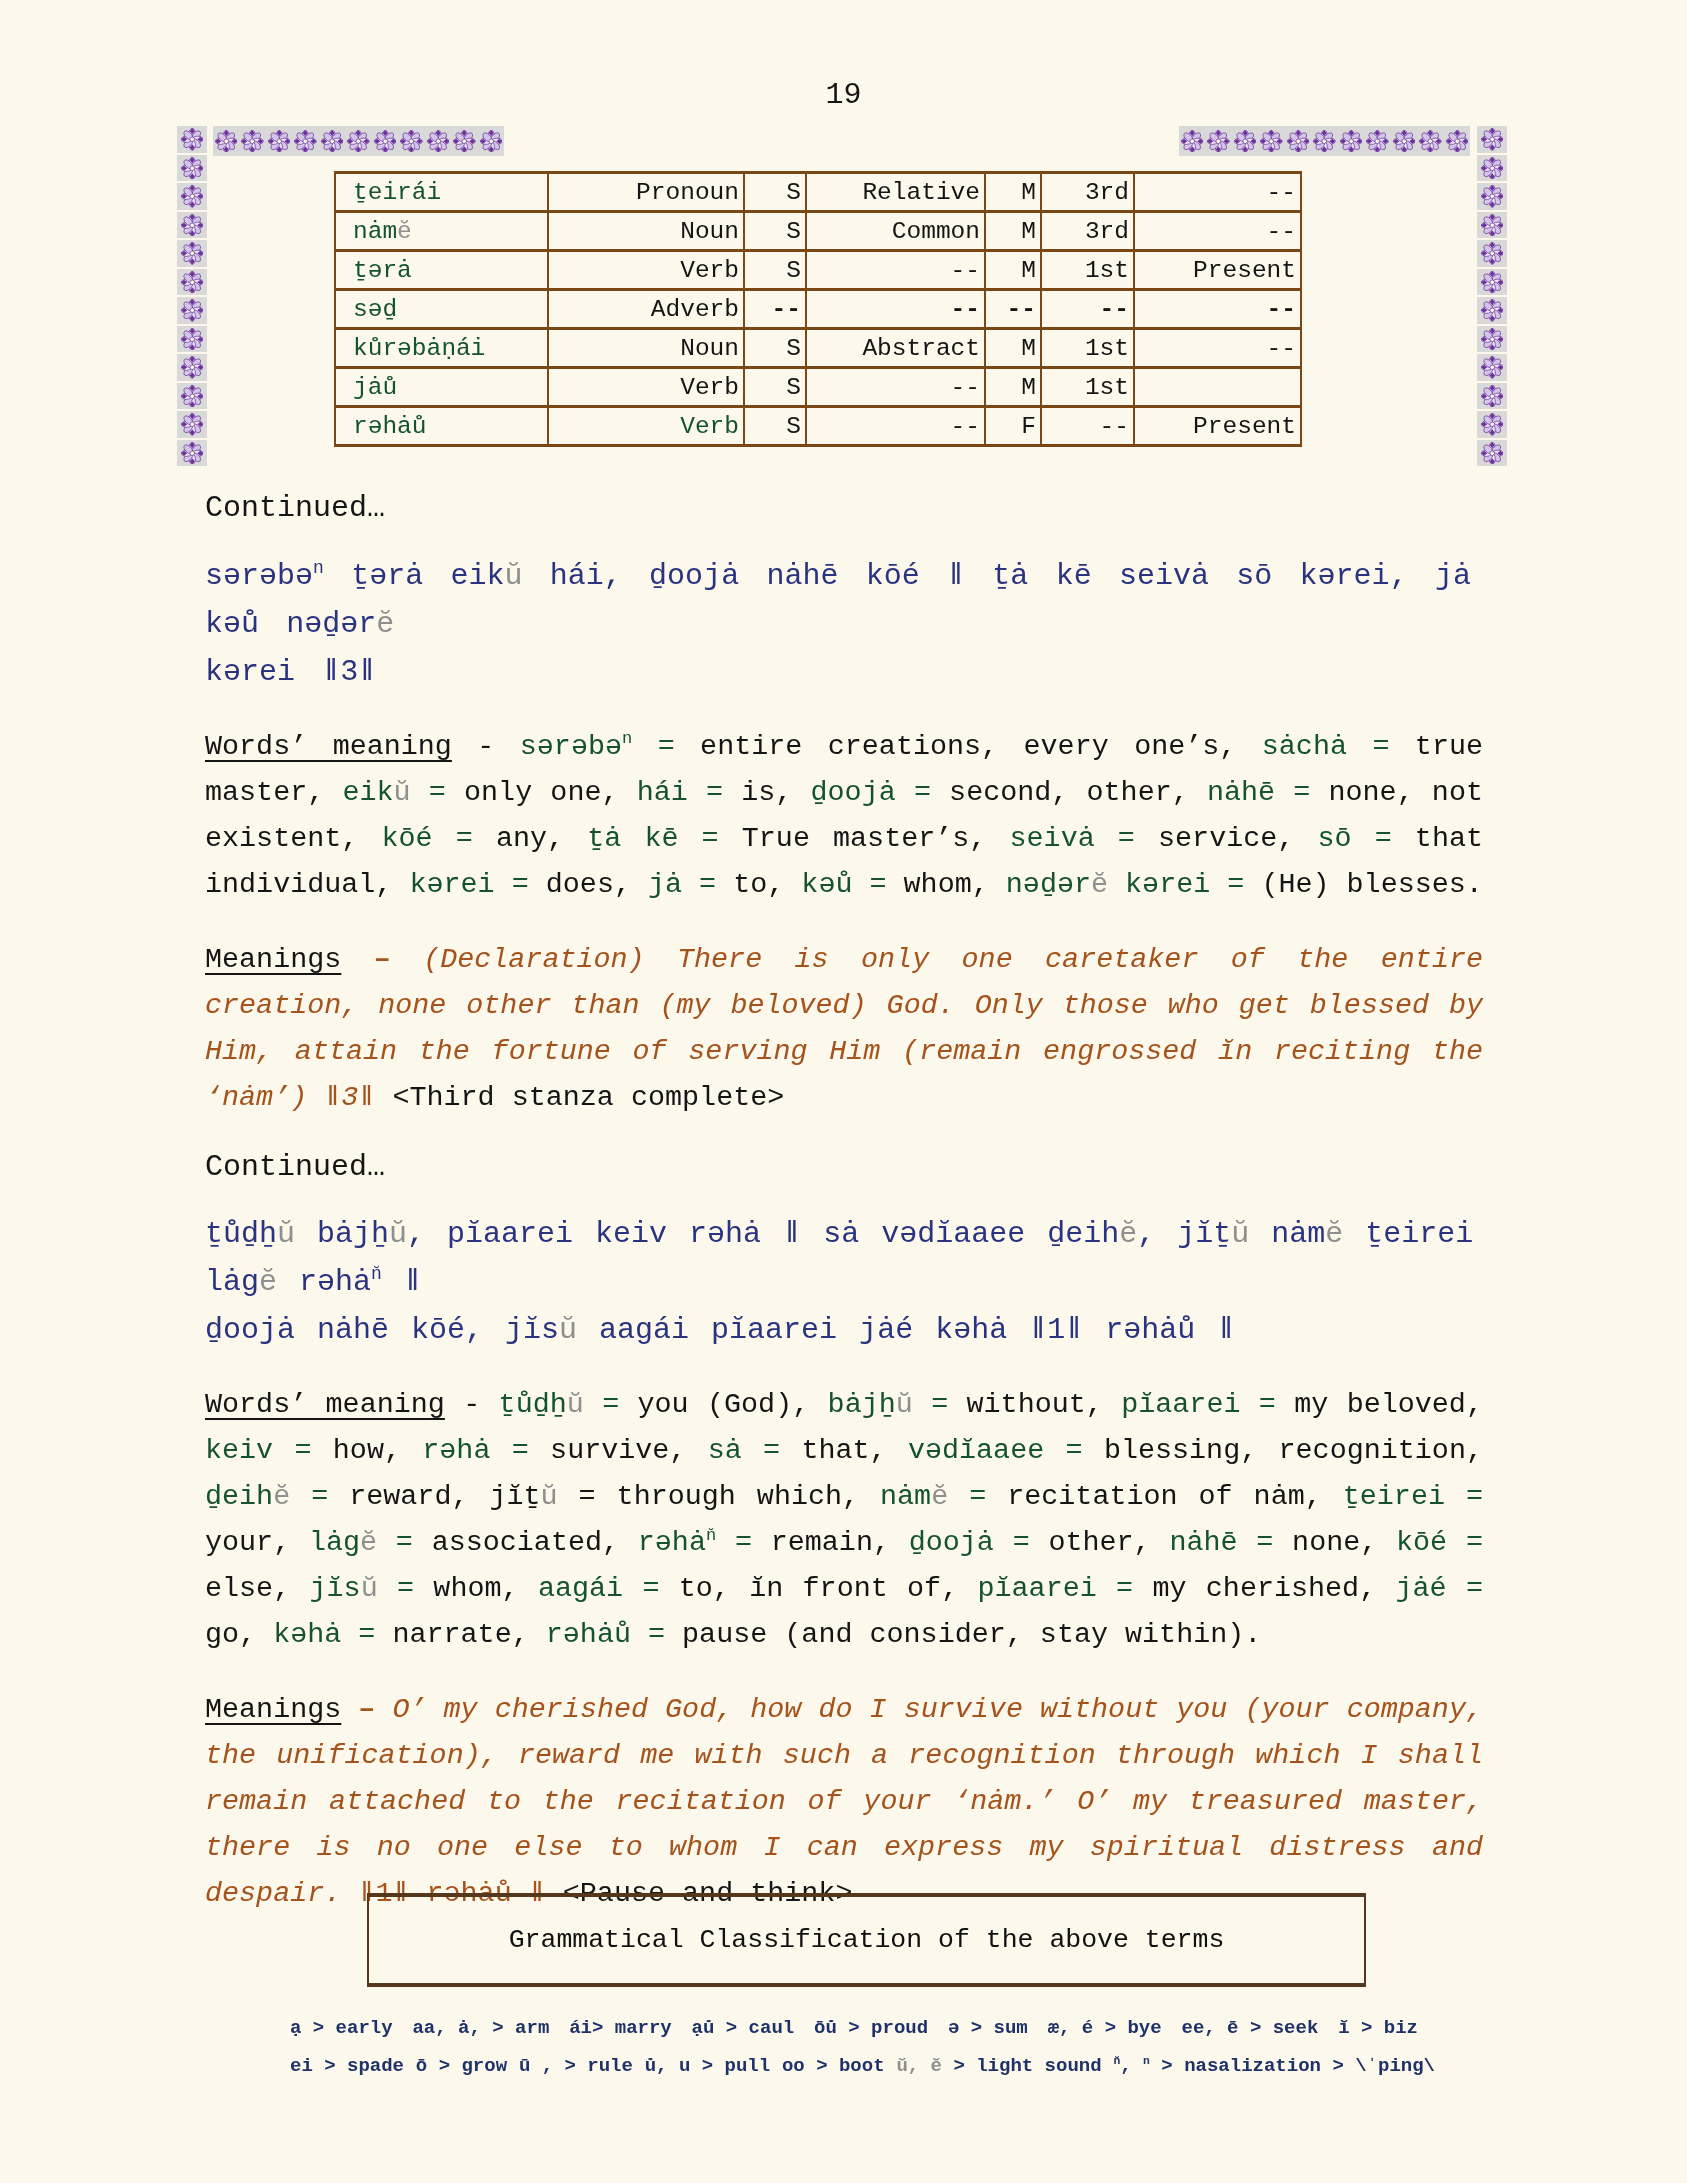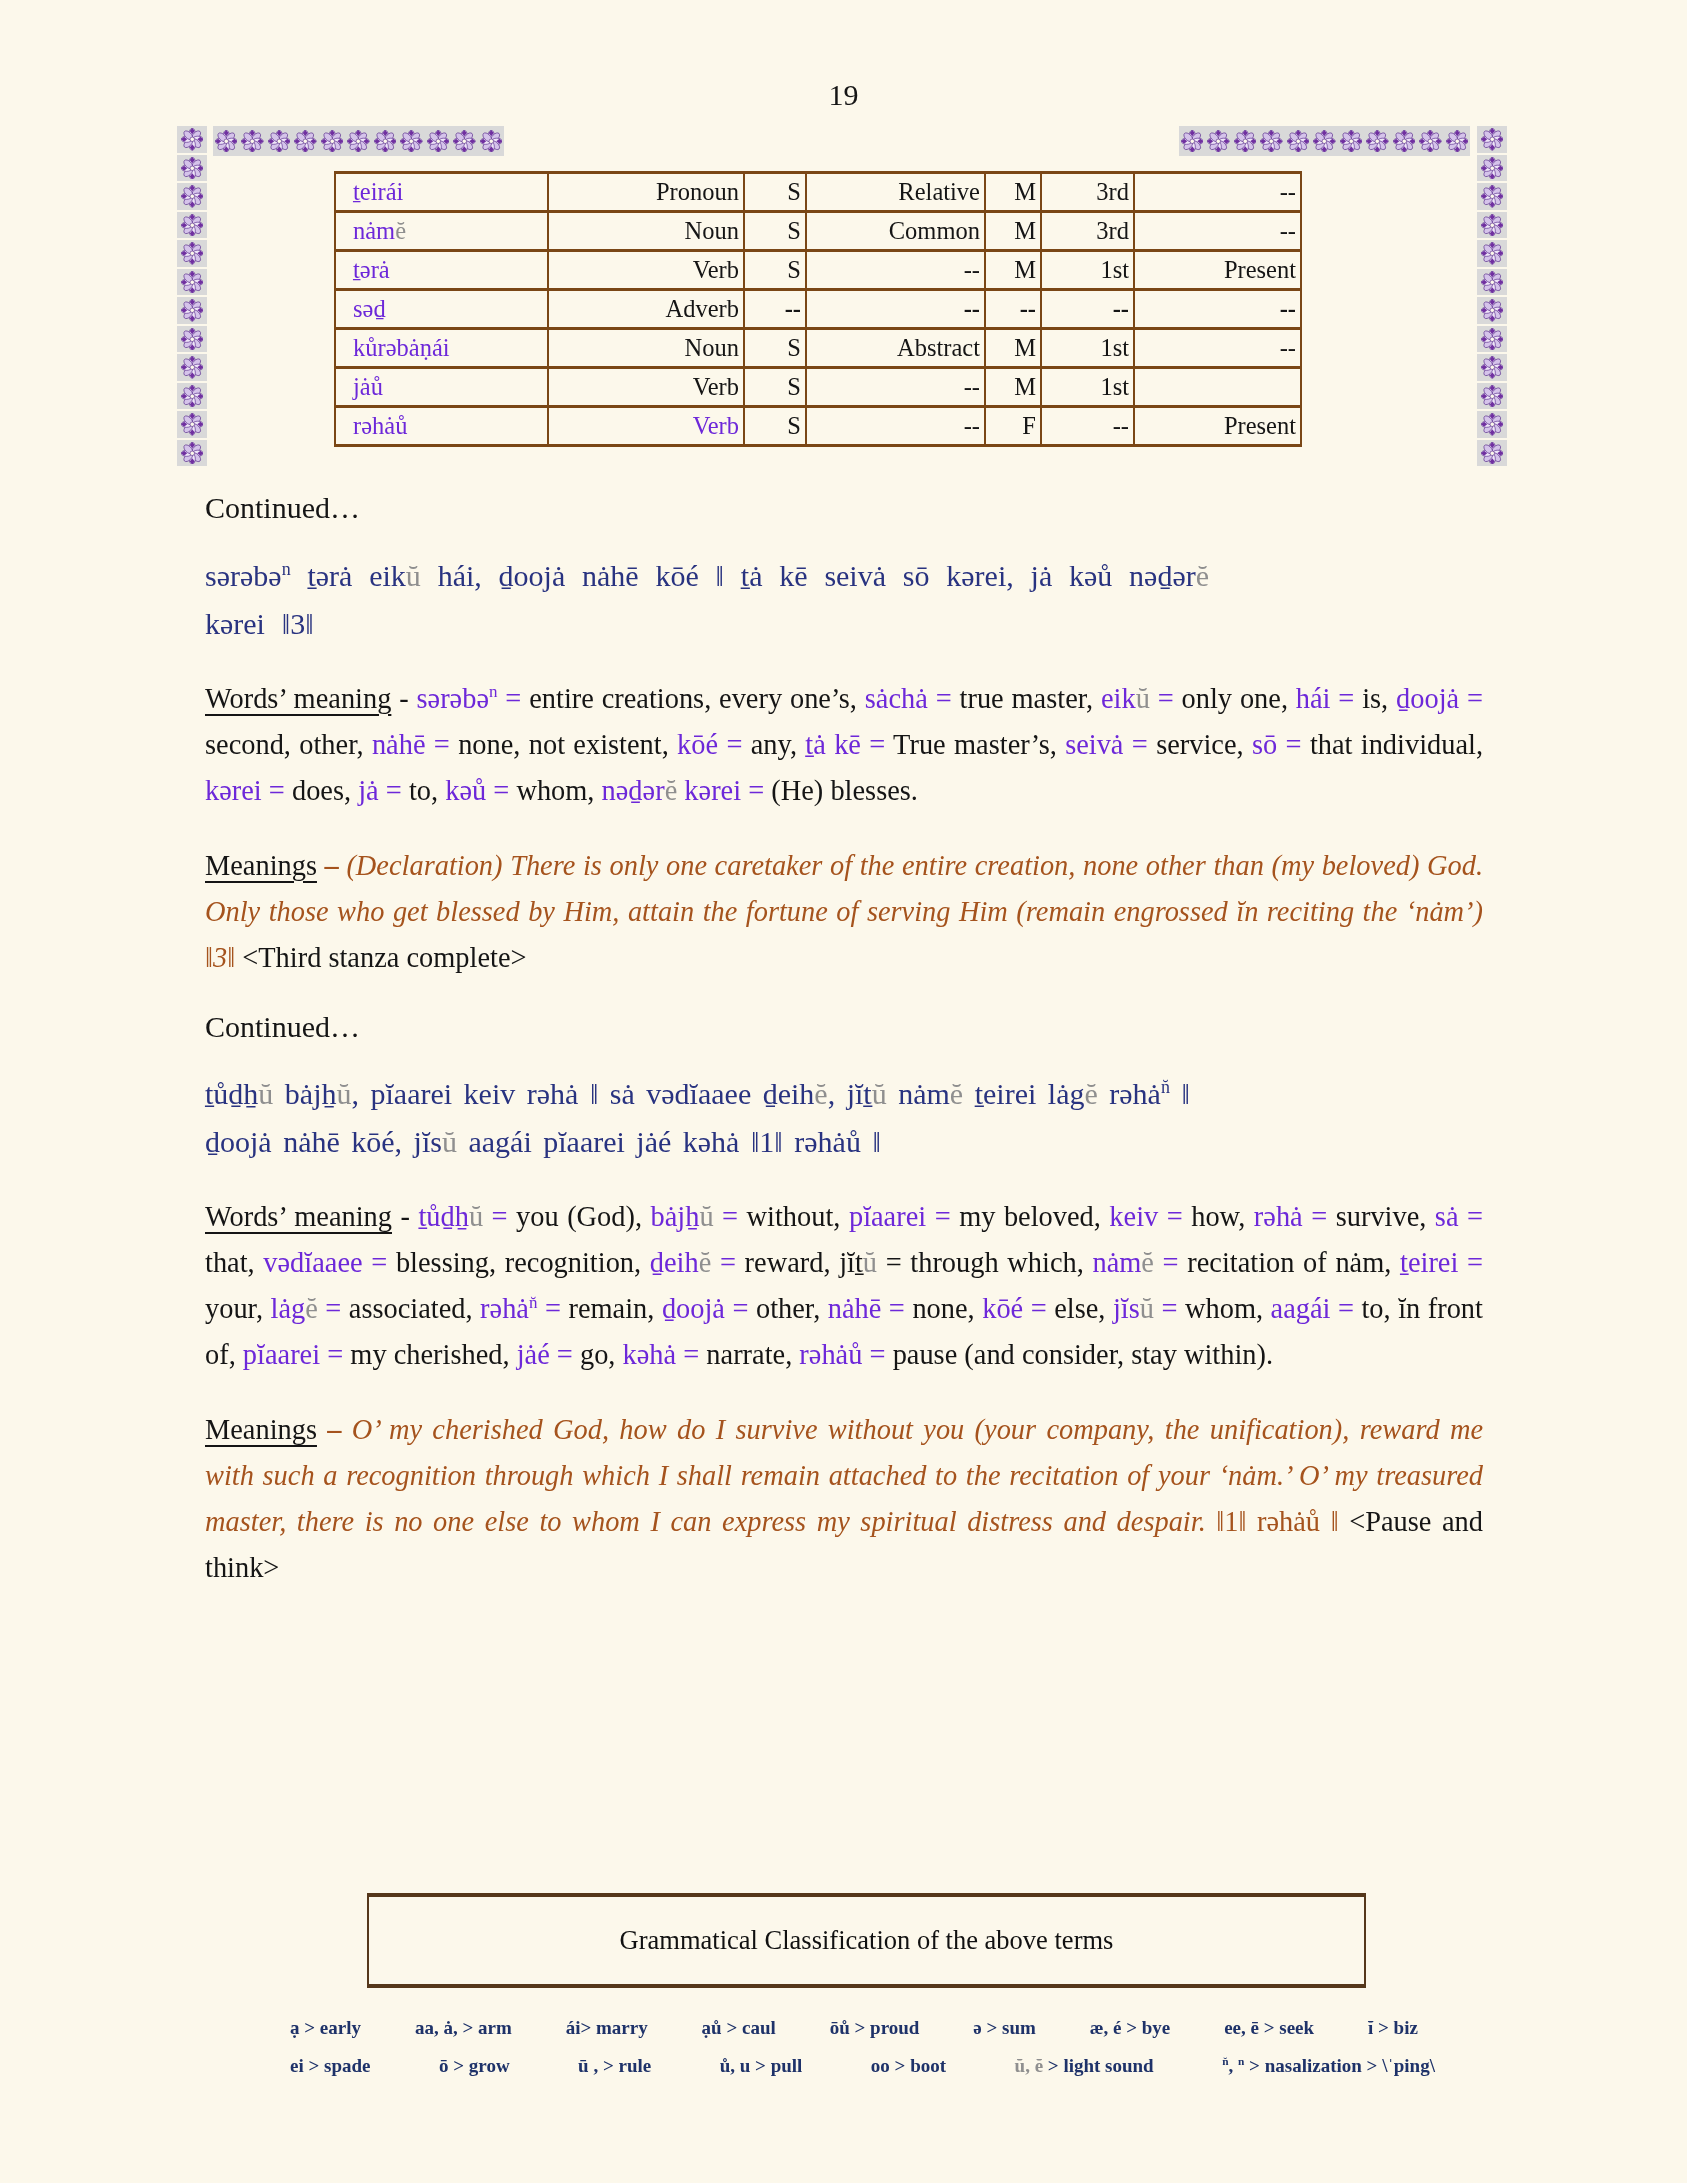--- a/index.html
+++ b/index.html
@@ -1,19 +1,19 @@
 <!DOCTYPE html>
 <html style="font-size:10.6px"><head>
 <meta charset="utf-8">
 <style>
   html,body{margin:0;padding:0;background:#e8e8e8;}
   .page{
     position:relative;width:1687px;height:2183px;margin:0 auto;
     background:#fcf8eb;overflow:hidden;
-    font-family:Liberation Serif, serif;color:#151515;
+    font-family:Liberation Mono, monospace;color:#151515;
   }
   .pageno{position:absolute;top:78px;left:0;width:100%;text-align:center;font-size:30px;}
 
   
   .orn-col{position:absolute;top:126px;display:flex;flex-direction:column;gap:2px;}
   .orn-col .fcell{width:30px;height:26.5px;background:#d9d9d9;display:flex;align-items:center;justify-content:center;}
   .orn-col-left{left:177px;}
   .orn-col-right{left:1477px;}
   .orn-bar{position:absolute;top:126px;width:291px;height:30px;background:#d9d9d9;
     display:flex;align-items:center;justify-content:space-around;}
@@ -29,21 +29,21 @@
   .gtable td:first-child{text-align:left;padding-left:17px;}
 
   
   .content{position:absolute;left:205px;top:491px;width:1278px;}
   .heading{font-size:30px;margin:0 0 26.5px 0;}
   .verse{font-size:30px;line-height:1.6;color:#293380;margin:0 0 28px 0;}
   .verse-wide{word-spacing:9.3px;}
   .verse-med{word-spacing:4px;}
   .para{font-size:28.4px;line-height:1.62;text-align:justify;margin:0 0 29px 0;}
 
-  .c-b{color:#6d28d9;margin-top:29px;}
+  .c-b{color:#14532d;margin-top:29px;}
   .c-g{color:#8f8f8f;}
   .c-br{color:#a5531d;}
   .u{text-decoration:underline;text-decoration-thickness:2px;text-underline-offset:6px;}
   .i{font-style:italic;}
   .bold{font-weight:bold;}
   sup{font-size:0.6em;line-height:0;}
 
   
   .gbox{
     position:absolute;left:367px;top:1893px;width:999px;

